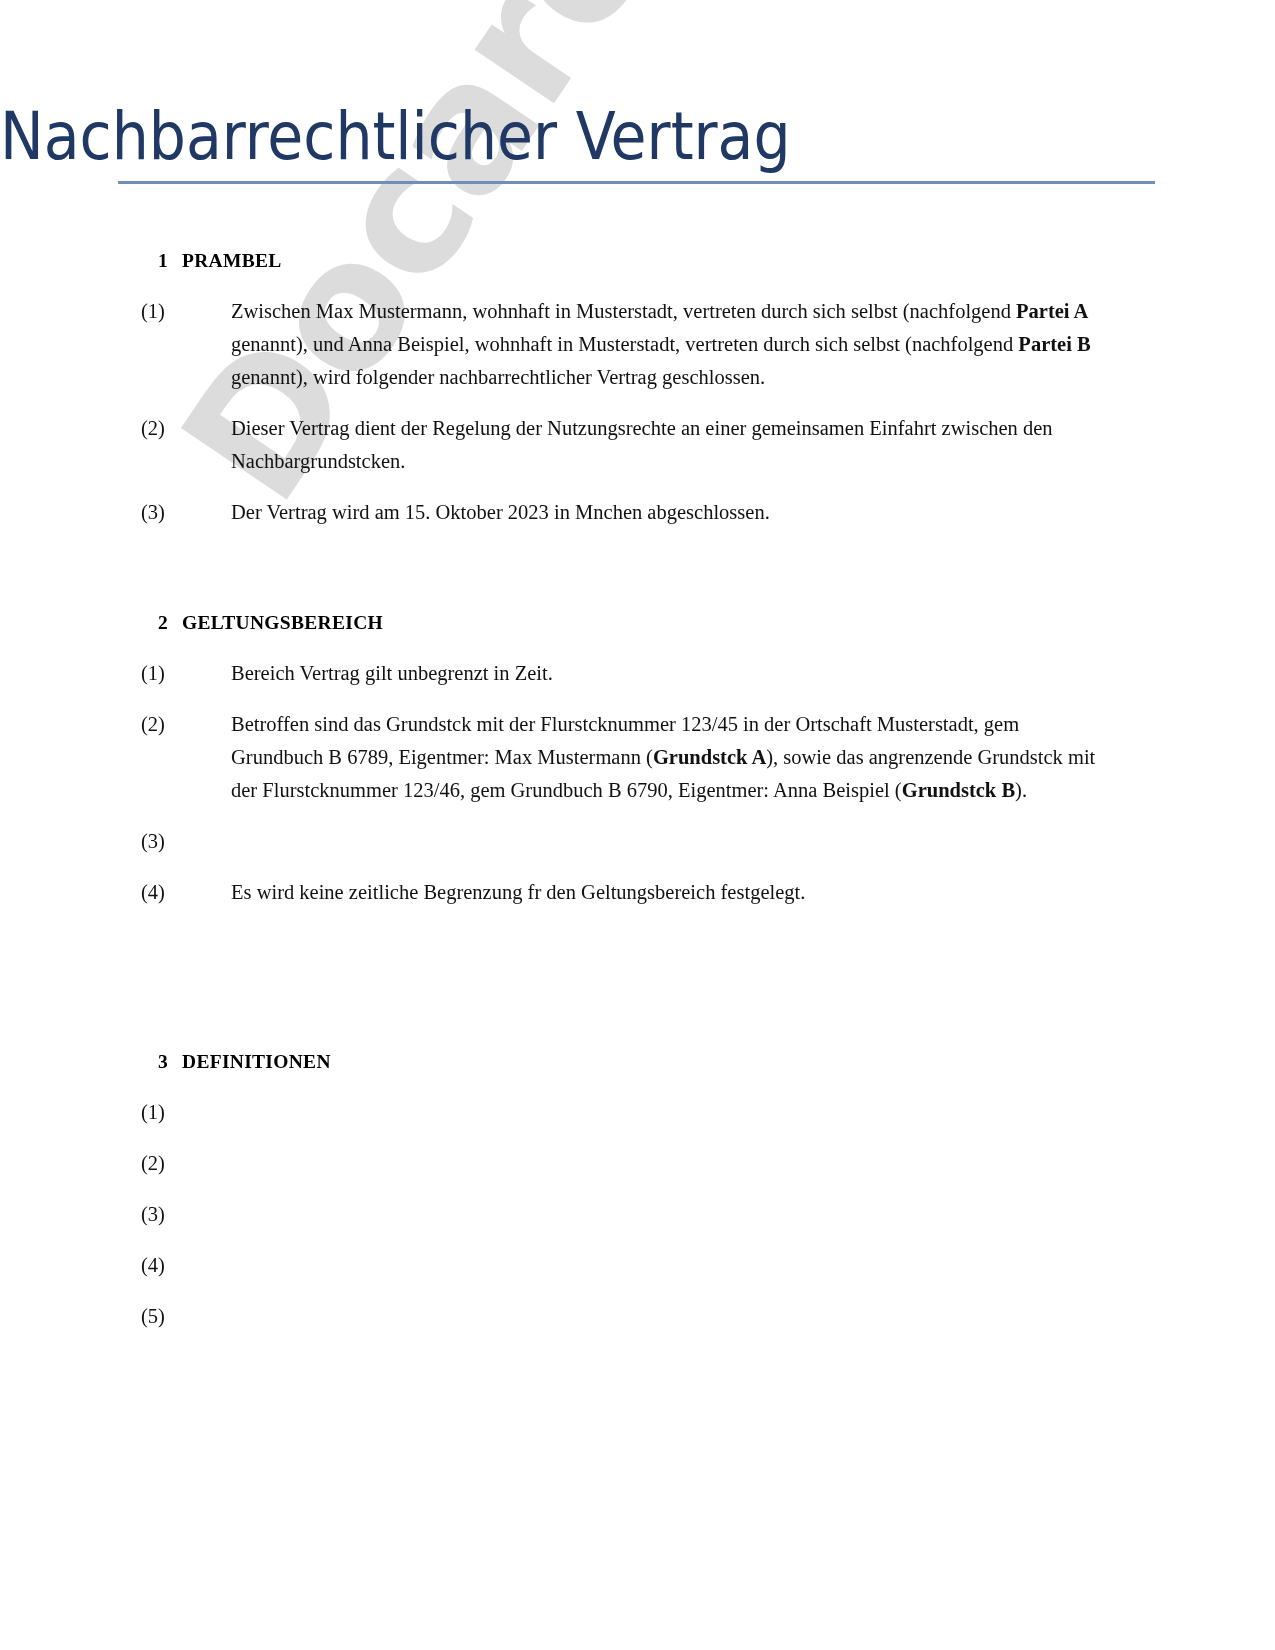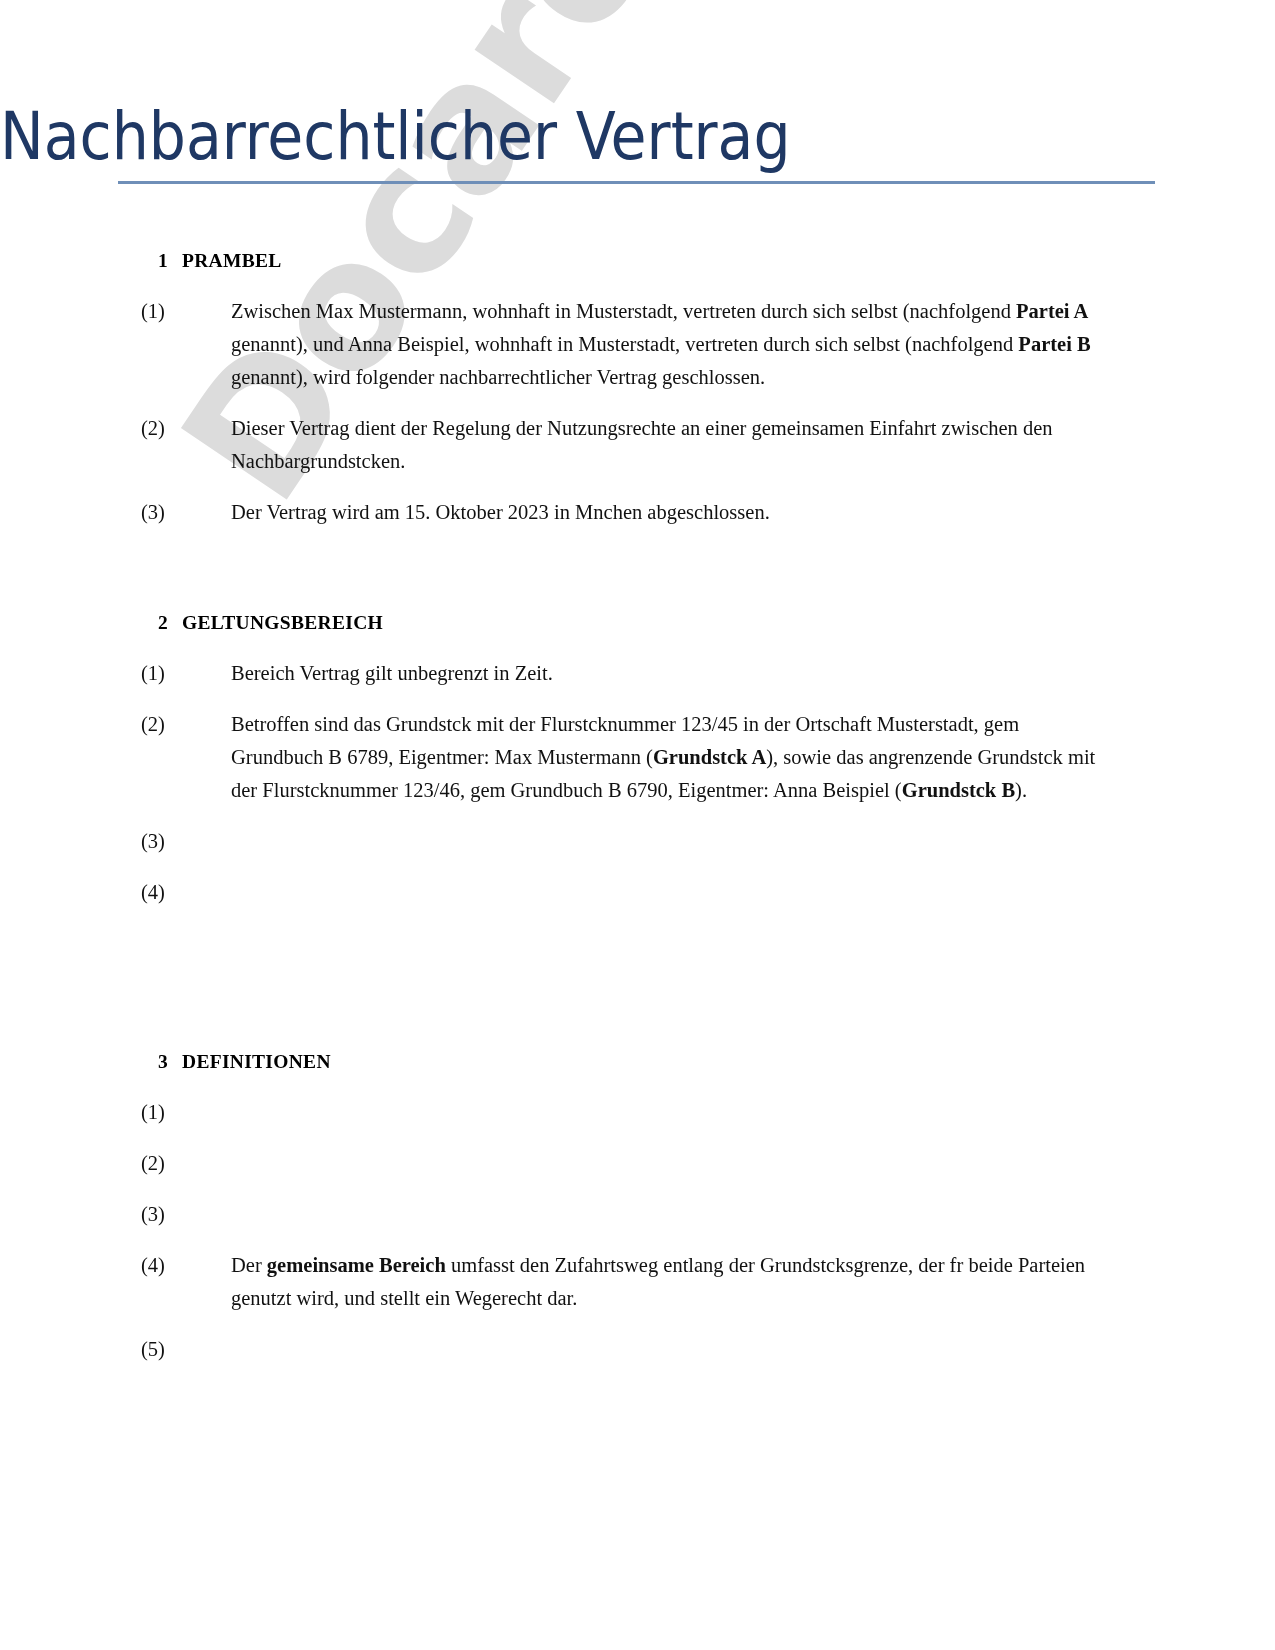--- a/index.html
+++ b/index.html
@@ -192,40 +192,40 @@
         </div>
         <div class="clause">
           <span class="cl-num">(2)</span>
           <span class="cl-text">Betroffen sind das Grundstck mit der Flurstcknummer 123/45 in der Ortschaft Musterstadt, gem Grundbuch B 6789, Eigentmer: Max Mustermann (<b>Grundstck A</b>), sowie das angrenzende Grundstck mit der Flurstcknummer 123/46, gem Grundbuch B 6790, Eigentmer: Anna Beispiel (<b>Grundstck B</b>).</span>
         </div>
         <div class="clause">
           <span class="cl-num">(3)</span>
         </div>
         <div class="clause">
           <span class="cl-num">(4)</span>
+          <span class="cl-text">Es wird keine zeitliche Begrenzung fr den Geltungsbereich festgelegt.</span>
         </div>
       </div>
 
       <div class="section sec-3">
         <div class="section-heading">
           <span class="sec-num">3</span>
           <span class="sec-title">DEFINITIONEN</span>
         </div>
         <div class="clause first-clause">
           <span class="cl-num">(1)</span>
         </div>
         <div class="clause">
           <span class="cl-num">(2)</span>
         </div>
         <div class="clause">
           <span class="cl-num">(3)</span>
         </div>
         <div class="clause">
           <span class="cl-num">(4)</span>
-          <span class="cl-text">Der <b>gemeinsame Bereich</b> umfasst den Zufahrtsweg entlang der Grundstcksgrenze, der fr beide Parteien genutzt wird, und stellt ein Wegerecht dar.</span>
         </div>
         <div class="clause">
           <span class="cl-num">(5)</span>
         </div>
       </div>
 
     </div>
   </div>
 </div>
 

